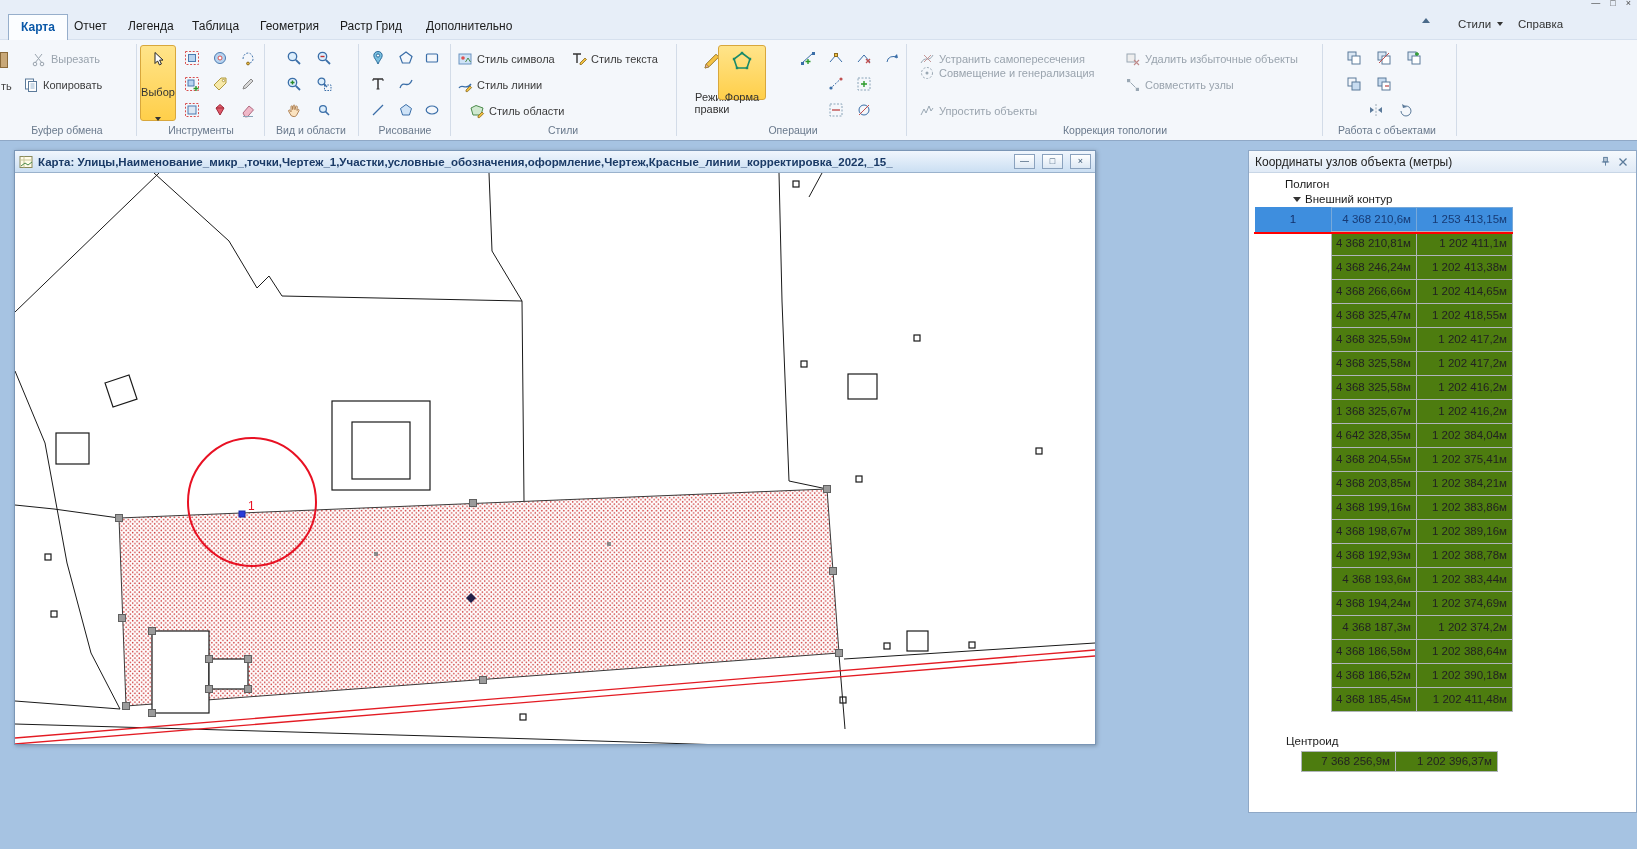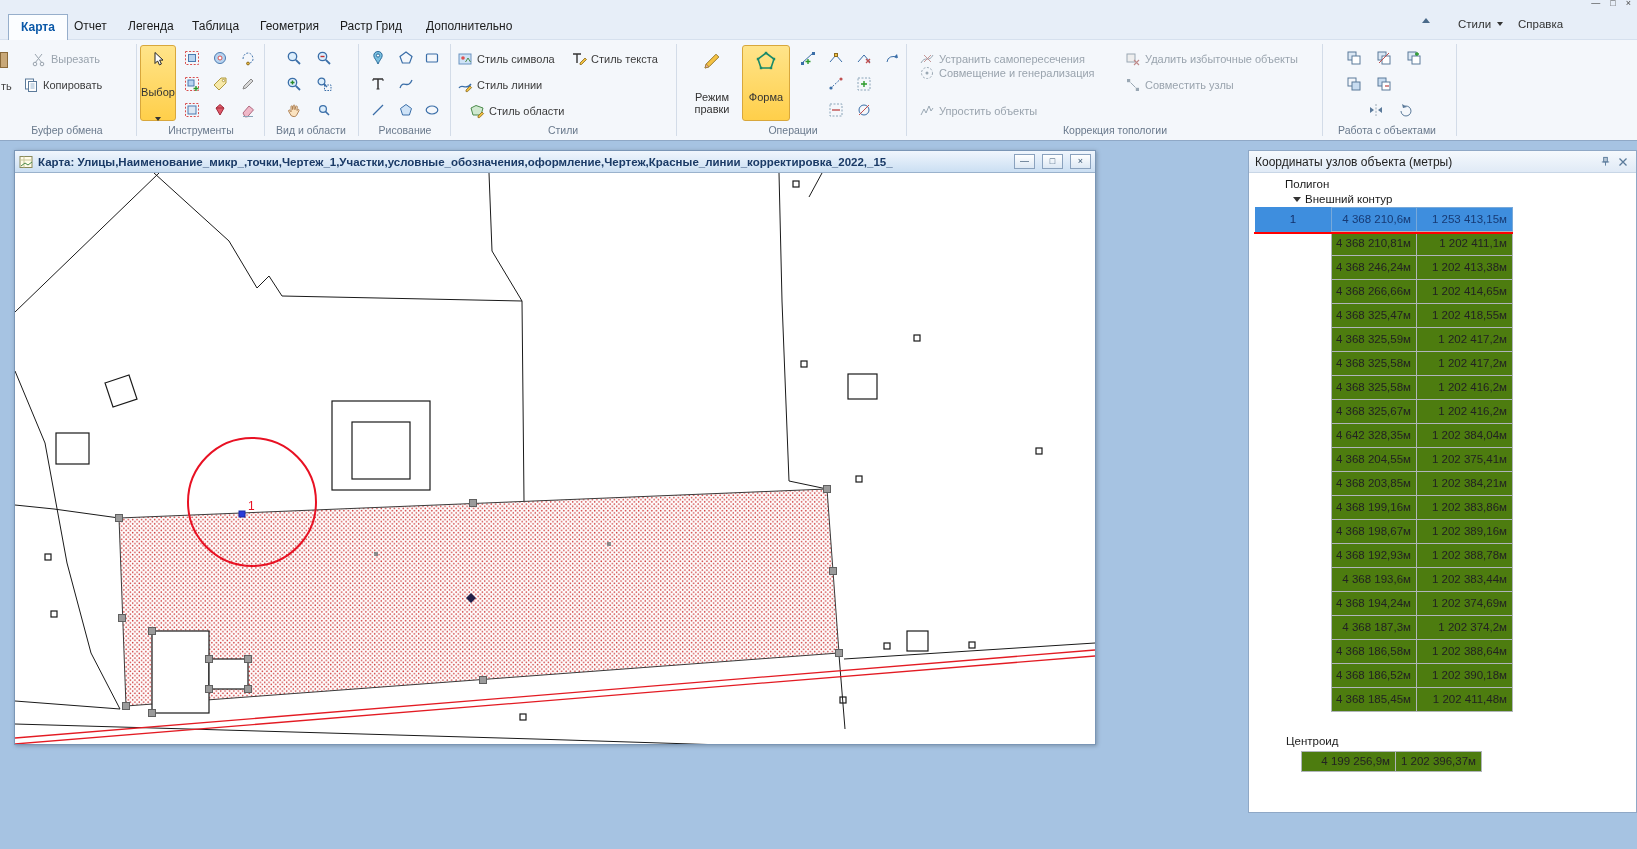--- a/index.html
+++ b/index.html
@@ -41,21 +41,21 @@
 .crow:first-child{margin-top:0}
 .cnum{width:76px;text-align:center;font-size:11.5px;line-height:24px;color:#12306a}
 .ccell{width:86px;border:1px solid #b0b5ba;background:#4d7c0f;text-align:right;padding-right:5px;font-size:11.5px;line-height:23px;color:#222}
 .ccell+.ccell{margin-left:-1px;width:97px}
 .crow.sel{background:#3e8ede}
 .crow.sel .ccell{background:transparent;color:#173a74;border-color:#77a9da}
 .redline{position:absolute;left:5px;top:81px;width:259px;height:2px;background:#ff0000}
 .centroid-lbl{position:absolute;left:37px;top:584px;font-size:11.5px;color:#222}
 .centroid-row{position:absolute;left:52px;top:600px;display:flex}
 .centroid-row .ccell{height:21px;line-height:19px;width:95px}
-.centroid-row .ccell+.ccell{width:87px;margin-left:-1px}
+.centroid-row .ccell+.ccell{width:103px;margin-left:-1px}
 .ph-ico{width:14px;height:14px;display:flex;align-items:center;justify-content:center;color:#5a7a9a;font-size:11px}
 svg text{font-family:"Liberation Sans",sans-serif}
 </style>
 </head>
 <body>
 
 <div class="ribbon">
   <div class="tabstrip">
     <div class="tab active" style="left:8px">Карта</div>
     <div class="tab" style="left:62px">Отчет</div>
@@ -300,21 +300,21 @@
 
   <div class="bigbtn" style="left:686px;top:45px;width:52px;height:76px">
     <span class="icw" style="width:22px;height:22px">
         <svg width="22" height="22" viewBox="0 0 22 22">
           <path d="M4 18l1.2-4L15 4.2 17.8 7 8 16.8z" fill="#f5c243" stroke="#9a7a2a"></path>
           <path d="M4 18l4-1.2L5.2 14z" fill="#e8b0a0" stroke="#9a7a2a" stroke-width=".7"></path>
         </svg>
       </span>
     <span style="width:46px">Режим правки</span>
   </div>
-  <div class="bigbtn hl" style="left:742px;top:45px;width:48px;height:76px">
+  <div class="bigbtn hl" style="left:718px;top:45px;width:48px;height:55px">
     <span class="icw" style="width:22px;height:22px">
         <svg width="22" height="22" viewBox="0 0 22 22">
           <path d="M11 3l8 6-3 9H6L3 9z" fill="none" stroke="#1a8a6a" stroke-width="1.6"></path>
           <g fill="#1a8a6a">
             <rect x="9.8" y="1.8" width="2.4" height="2.4"></rect>
             <rect x="17.8" y="7.8" width="2.4" height="2.4"></rect>
             <rect x="14.8" y="16.8" width="2.4" height="2.4"></rect>
             <rect x="4.8" y="16.8" width="2.4" height="2.4"></rect>
             <rect x="1.8" y="7.8" width="2.4" height="2.4"></rect>
           </g>
@@ -633,21 +633,21 @@
     <span class="ccell">4 368 325,58м</span>
     <span class="ccell">1 202 417,2м</span>
   </div>
       <div class="crow">
     <span class="cnum"></span>
     <span class="ccell">4 368 325,58м</span>
     <span class="ccell">1 202 416,2м</span>
   </div>
       <div class="crow">
     <span class="cnum"></span>
-    <span class="ccell">4 368 325,67м</span>
+    <span class="ccell">1 368 325,67м</span>
     <span class="ccell">1 202 416,2м</span>
   </div>
       <div class="crow">
     <span class="cnum"></span>
     <span class="ccell">4 642 328,35м</span>
     <span class="ccell">1 202 384,04м</span>
   </div>
       <div class="crow">
     <span class="cnum"></span>
     <span class="ccell">4 368 204,55м</span>
@@ -700,16 +700,16 @@
   </div>
       <div class="crow">
     <span class="cnum"></span>
     <span class="ccell">4 368 185,45м</span>
     <span class="ccell">1 202 411,48м</span>
   </div>
     </div>
   <div class="redline"></div>
   <div class="centroid-lbl">Центроид</div>
   <div class="centroid-row">
-    <span class="ccell">4 199 256,9м</span>
+    <span class="ccell">7 368 256,9м</span>
     <span class="ccell">1 202 396,37м</span>
   </div>
 </div>
 
 </body></html>

